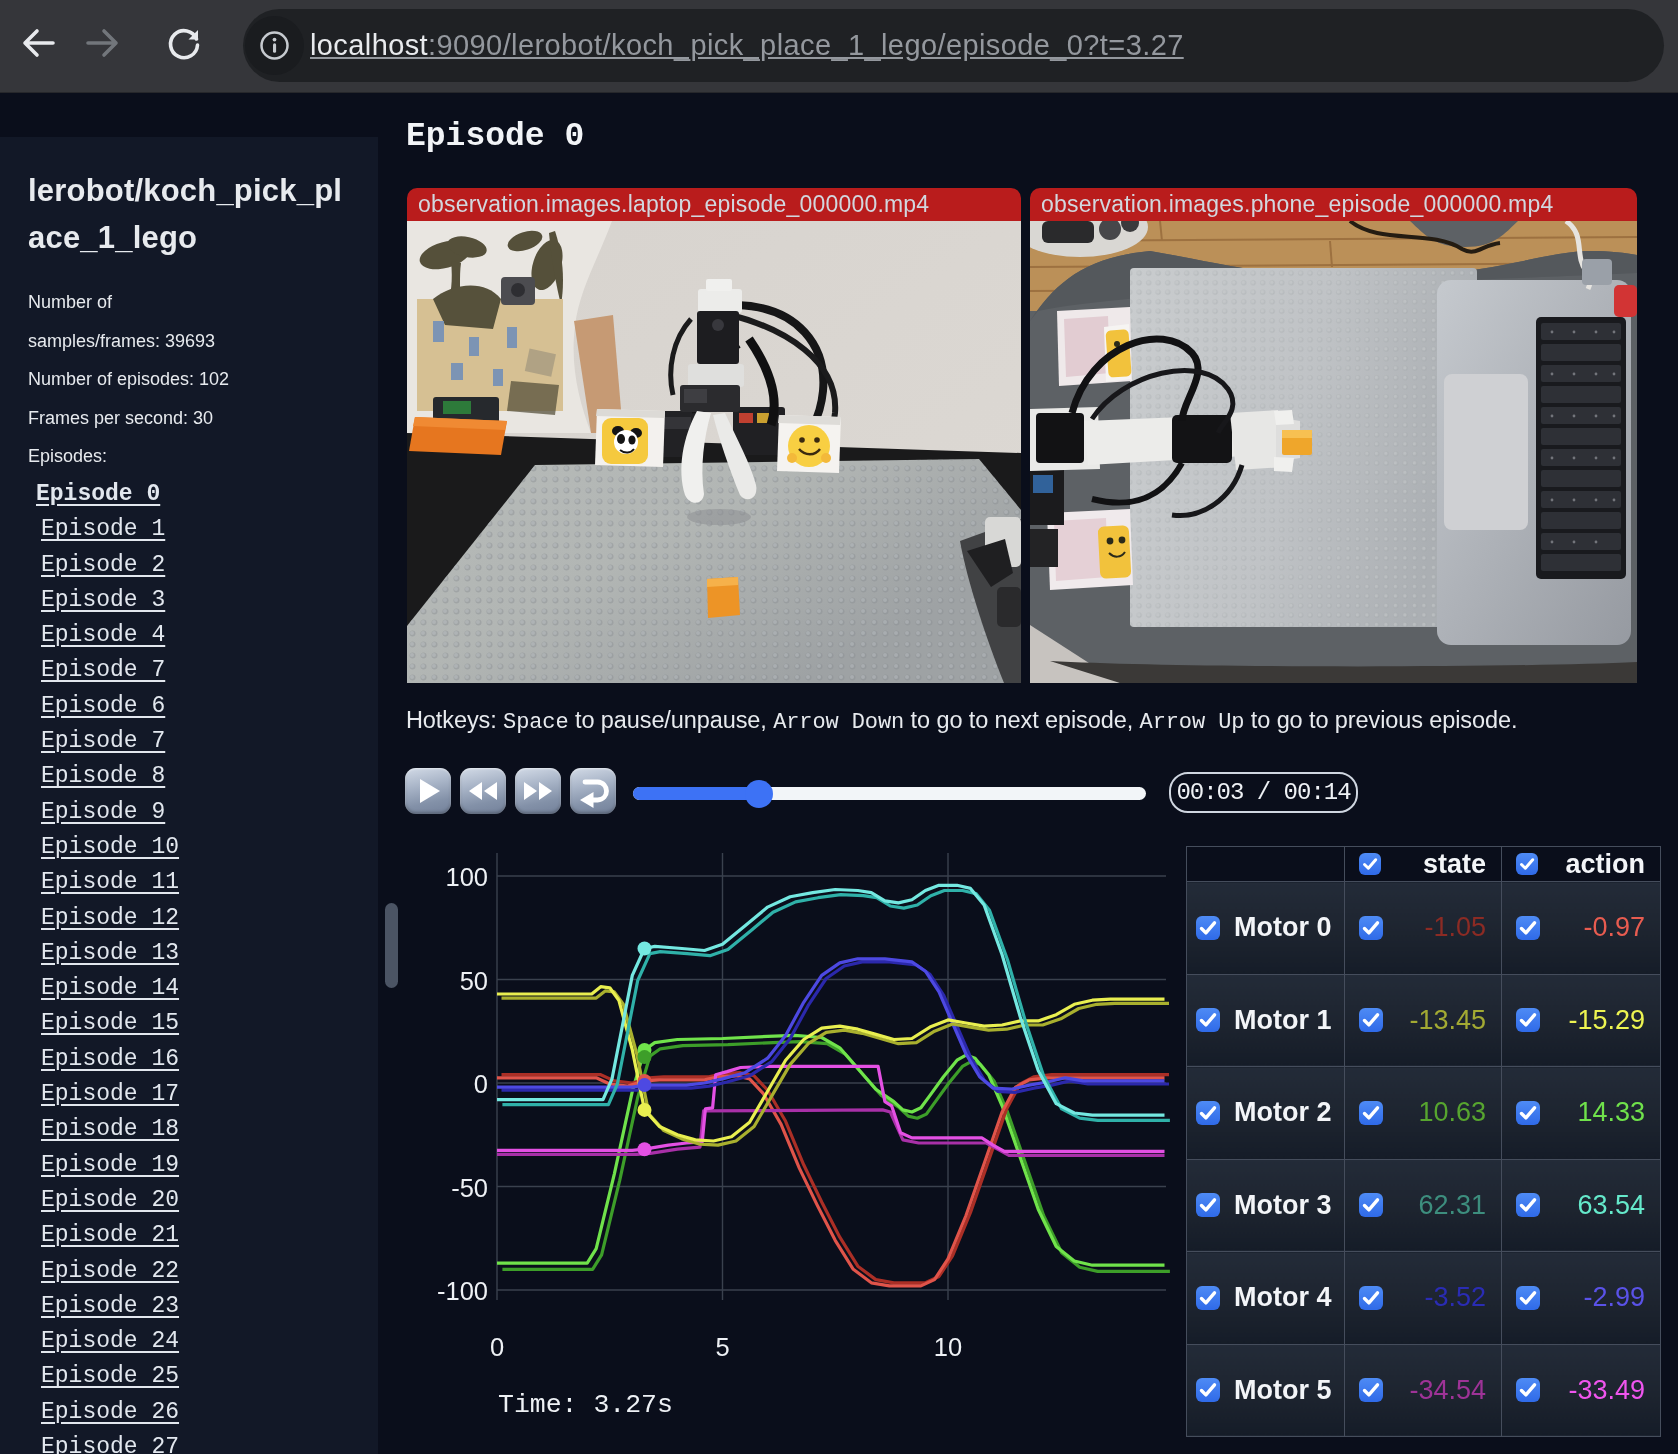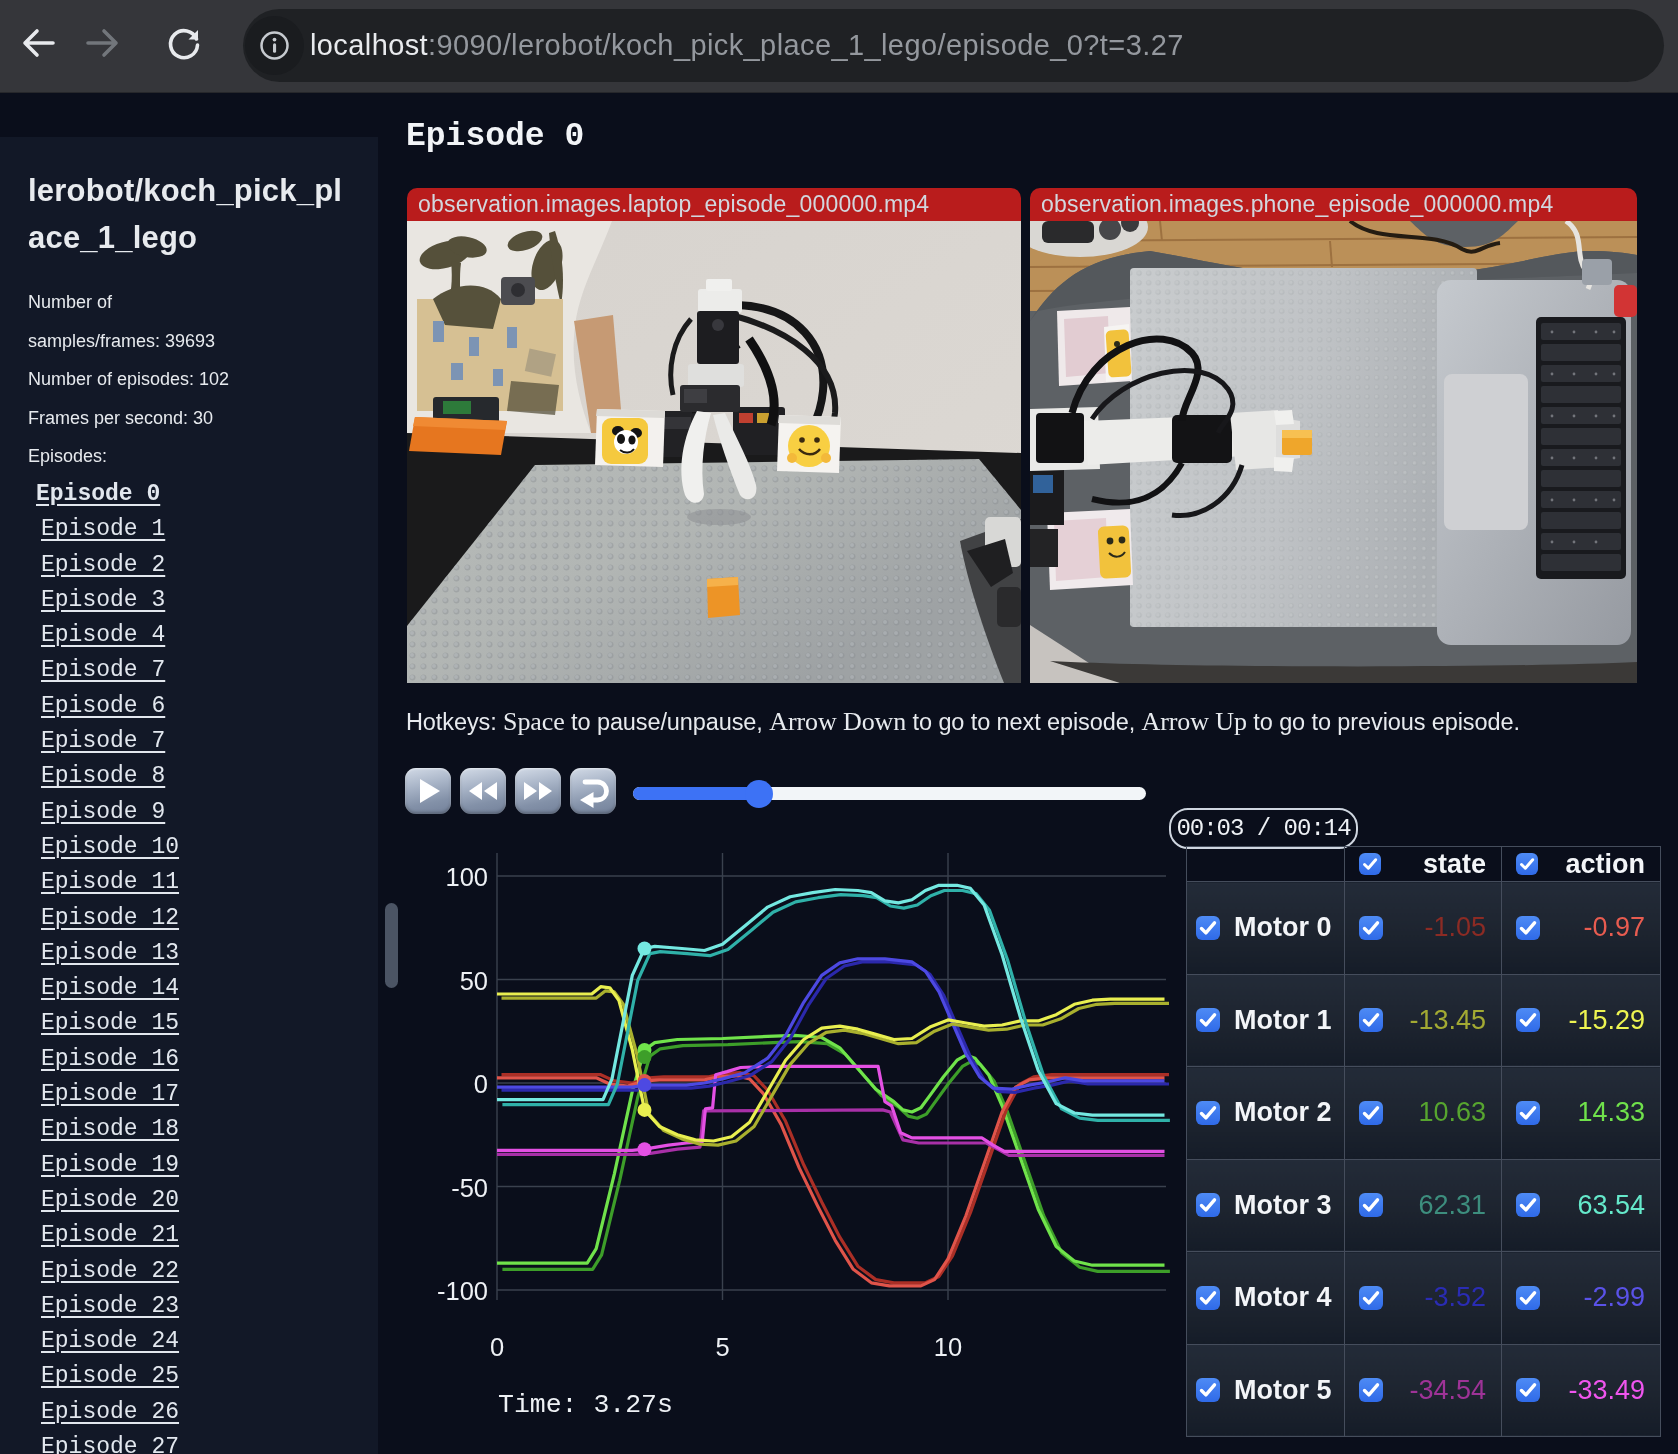--- a/index.html
+++ b/index.html
@@ -4,21 +4,21 @@
 <style>
   * { margin:0; padding:0; box-sizing:border-box; }
   html,body { width:1678px; height:1454px; overflow:hidden; background:#0a0e1b; }
   body { font-family:"Liberation Sans", sans-serif; position:relative; }
 
   
   #chrome { position:absolute; left:0; top:0; width:1678px; height:93px; background:#35363a; border-bottom:1px solid #26272b; }
   #chrome svg.nav { position:absolute; }
   #omni { position:absolute; left:243px; top:9px; width:1421px; height:73px; border-radius:37px; background:#1f2124; }
   #omni .infoc { position:absolute; left:2px; top:7px; width:59px; height:59px; border-radius:50%; background:#1a1c1f; }
-  #omni .url { position:absolute; left:67px; top:0; height:91px; line-height:73px; font-size:29px; color:#94989e; white-space:nowrap; letter-spacing:0.4px; }
+  #omni .url { position:absolute; left:67px; top:0; height:91px; line-height:73px; font-size:29px; color:#94989e; white-space:nowrap; letter-spacing:0.4px;text-decoration:underline; }
   #omni .url b { color:#e8eaed; font-weight:400; }
 
   
   #sidebar { position:absolute; left:0; top:93px; width:378px; height:1361px; background:#121827; color:#e7eaee;margin-top:44px; }
   #sbtitle { position:absolute; left:28px; top:30px; width:330px; font-size:31px; font-weight:700; line-height:47px; letter-spacing:0.2px; word-break:break-all; }
   #sbinfo { position:absolute; left:28px; top:146px; width:330px; font-size:18px; line-height:38.5px; font-weight:400; }
   #eplist { position:absolute; left:36px; top:340px; font-size:24px; line-height:35.3px; }
   #eplist a { display:block; color:#e2e7ee; text-decoration:underline; text-underline-offset:4px; font-family:"Liberation Mono", monospace; padding-left:5px; font-size:23px; }
   #eplist a.cur { font-weight:700; padding-left:0; }
 
@@ -27,32 +27,32 @@
   #scrollthumb { position:absolute; left:7px; top:810px; width:13px; height:85px; border-radius:7px; background:#4b5464; }
   h1.ep { position:absolute; left:28px; top:25px; font-family:"Liberation Mono", monospace; font-weight:700; font-size:33px; color:#f2f4f7; }
 
   .vcard { position:absolute; top:95px; }
   .vcard .vhead { height:33px; background:#b91c1c; border-radius:10px 10px 0 0; color:#d2d7de; font-size:23px; line-height:32px; padding-left:11px; letter-spacing:0.2px; white-space:nowrap; overflow:hidden; }
   .vcard svg.vid { display:block; }
   #vcard1 { left:29px; width:614px; }
   #vcard2 { left:652px; width:607px; }
 
   #hotkeys { position:absolute; left:28px; top:614px; font-size:23.5px; color:#e7eaee; letter-spacing:-0.1px; }
-  #hotkeys .k { font-family:Liberation Serif, serif; font-size:26px;text-align:right; }
+  #hotkeys .k { font-family:Liberation Mono, monospace; font-size:22px;text-align:right; }
 
   .pbtn { position:absolute; top:675px; width:46px; height:46px; border-radius:11px;
           background:linear-gradient(168deg,#d3dbe7 0%,#a8b4c7 38%,#8391a8 72%,#73819a 100%);
           box-shadow:inset 0 1px 2px rgba(255,255,255,.55), inset 0 -2px 3px rgba(0,0,0,.25); }
   .pbtn svg { position:absolute; left:0; top:0; }
 
   #slider { position:absolute; left:255px; top:694px; width:513px; height:13px; border-radius:7px; background:#f2f5f8; }
   #slider .fill { position:absolute; left:0; top:0; height:13px; width:131px; border-radius:7px; background:#3d72f5; }
   #slider .thumb { position:absolute; left:112px; top:-7.5px; width:28px; height:28px; border-radius:50%; background:#3d72f5; }
   #timebox { position:absolute; left:791px; top:679px; width:189px; height:41px; border:2px solid #cfd6e0; border-radius:19px;
-             font-family:"Liberation Mono", monospace; font-size:24px; color:#eef1f5; text-align:center; line-height:37px; letter-spacing:-1px; white-space:nowrap;margin-top:36px; }
+             font-family:"Liberation Mono", monospace; font-size:24px; color:#eef1f5; text-align:center; line-height:37px; letter-spacing:-1px; white-space:nowrap; }
 
   
   #mtable { position:absolute; left:808px; top:753px; width:474px; border-collapse:collapse; table-layout:fixed; }
   #mtable td, #mtable th { border:1.5px solid #454d5c; vertical-align:middle; }
   #mtable th { height:35px; background:transparent; }
   #mtable td { height:92.5px; background:linear-gradient(180deg,#232b38 0%,#1d242f 55%,#151c28 100%); }
   #mtable .c1 { width:158px; }
   #mtable .c2 { width:157px; }
   #mtable .c3 { width:159px; }
   .cellflex { display:flex; align-items:center; justify-content:space-between; padding:0 15px 0 14px; }

